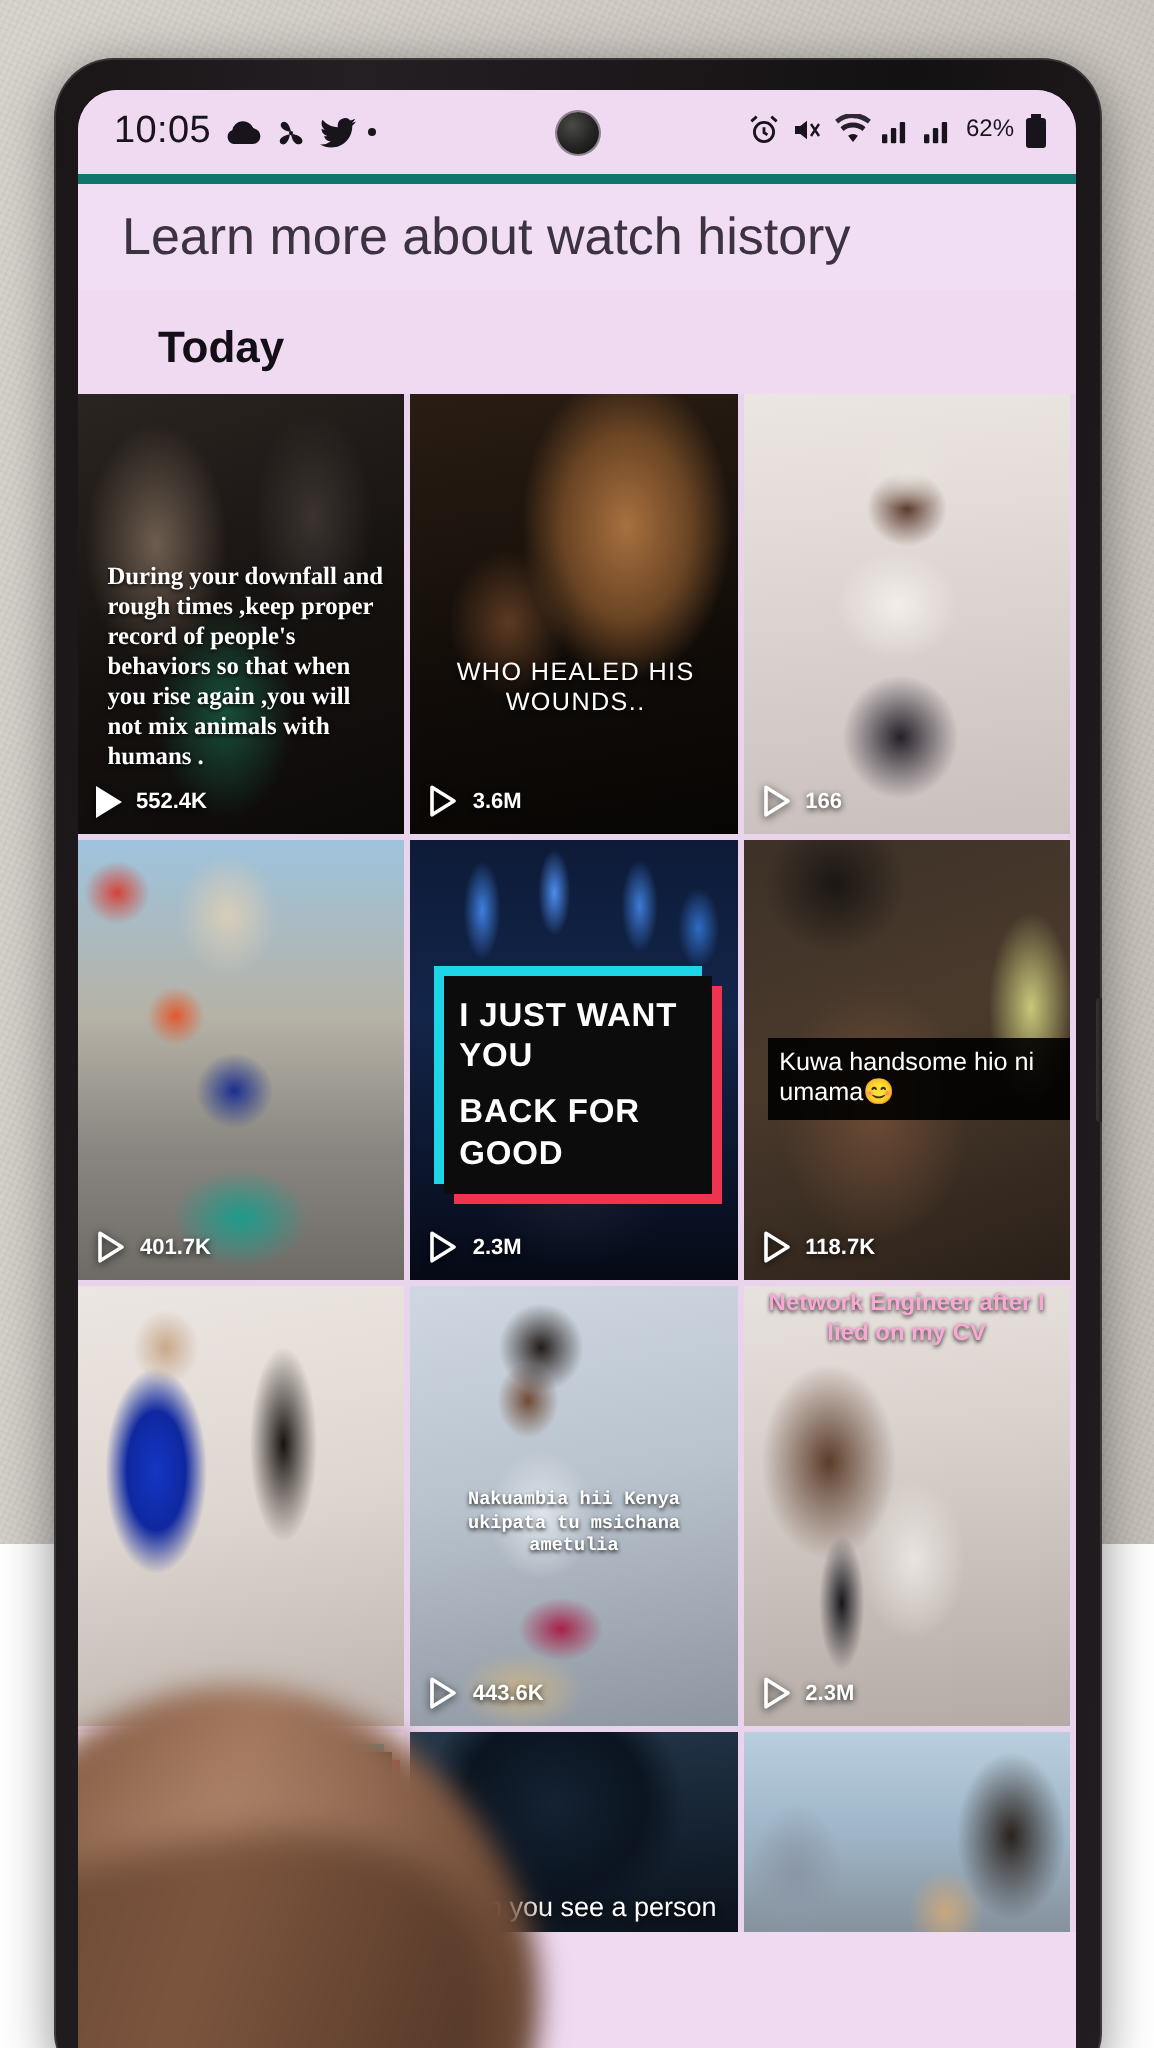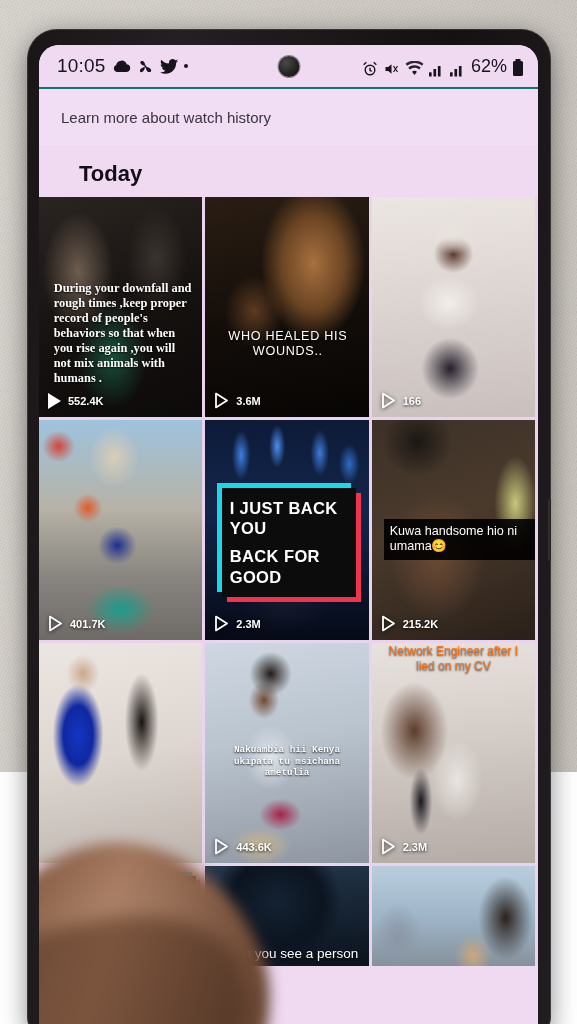--- a/index.html
+++ b/index.html
@@ -56,21 +56,21 @@
   
   #statusbar {
     position: relative;
     height: 42px;
     background: #efdaf2;
     display: flex; align-items: center;
     padding: 0 14px 0 18px;
     color: #19131c;
   }
   .sb-left { display: flex; align-items: center; gap: 6px; font-size: 19px; font-weight: 500; letter-spacing: .2px;}
-  .sb-right { display: flex; align-items: flex-end; gap: 5px; margin-left: auto; font-size: 18px; font-weight: 500;}
+  .sb-right { display: flex; align-items: flex-start; gap: 5px; margin-left: auto; font-size: 12px; font-weight: 500;}
   .sb-icon { display:inline-flex; align-items:center; justify-content:center; }
   #punch-hole {
     position: absolute;
     left: 50%; top: 11px; transform: translateX(-50%);
     width: 21px; height: 21px; border-radius: 50%;
     background: radial-gradient(circle at 36% 32%, #4a4a46 0%, #242423 55%, #0d0d0c 100%);
     box-shadow: 0 0 0 1px rgba(0,0,0,.4);
   }
   .dot-sep { width:4px; height:4px; border-radius:50%; background:#19131c; display:inline-block; }
 
@@ -90,24 +90,24 @@
   }
   #select-btn {
     font-size: 21px; color: #241d28; cursor: pointer;
     padding-left: 6px;
   }
 
   
   #learn-more {
     height: 58px;
     background: #f1ddf4;
-    border-top: 2px solid #0f766e;
+    border-top: 5px solid #0f766e;
     display: flex; align-items: center;
     padding: 0 22px;
-    font-size: 15px; color: #3b3340;
+    font-size: 26px; color: #3b3340;
     cursor: pointer;
   }
 
   
   #today-head {
     height: 52px;
     background: #efdaf2;
     display: flex; align-items: flex-end;
     padding: 0 40px 10px;
     font-size: 22px; font-weight: 700; color: #140f16;
@@ -182,22 +182,23 @@
   }
   .cap-box .l2 { margin-top: 8px; }
   .cap-thin {
     left: 8%; right: 8%; top: 46%;
     font-family: "Liberation Mono", monospace;
     font-size: 9.3px; text-align: center; font-weight: 700;
     text-shadow: 0 1px 2px rgba(0,0,0,.85);
   }
   .cap-top {
     left: 5%; right: 5%; top: 1px;
-    color: #f97316; font-size: 12px; text-align: center;
+    color: #f9a8d4; font-size: 12px; text-align: center;
     text-shadow: 0 1px 2px rgba(0,0,0,.8);
+    font-weight: bold;
   }
   .cap-emojibox {
     left: 52%; right: 4%; top: 10%;
     background: #111; padding: 6px 4px; text-align: center;
     font-size: 15px;
     box-shadow: -4px -4px 0 0 #1fc7e8, 4px 4px 0 0 #f0334f;
   }
   .cap-bottom {
     left: 4%; right: 4%; bottom: 4px;
     font-size: 13.5px; text-align: center;
@@ -401,21 +402,21 @@
 
         <div class="tile">
           <div class="art" style="background:
                radial-gradient(ellipse 8% 16% at 22% 16%, #3f7fe0 0%, rgba(0,0,0,0) 70%),
                radial-gradient(ellipse 7% 14% at 44% 12%, #4d8ef0 0%, rgba(0,0,0,0) 70%),
                radial-gradient(ellipse 8% 15% at 70% 15%, #3d7cd8 0%, rgba(0,0,0,0) 70%),
                radial-gradient(ellipse 9% 13% at 88% 20%, #2f6cc4 0%, rgba(0,0,0,0) 70%),
                radial-gradient(ellipse 40% 22% at 50% 80%, #171b2e 0%, rgba(0,0,0,0) 75%),
                linear-gradient(180deg,#0d1b38 0%,#13254a 40%,#060a16 100%);"></div>
           <div class="cap cap-box">
-            <div>I JUST BACK YOU</div>
+            <div>I JUST WANT YOU</div>
             <div class="l2">BACK FOR GOOD</div>
           </div>
           <div class="views">
             <span class="play-tri outline">
               <svg width="15" height="17" viewBox="0 0 15 17">
                   <path d="M2 1.6 13 8.5 2 15.4z" fill="none" stroke="#fff" stroke-width="1.8" stroke-linejoin="round"></path>
                 </svg>
             </span>
             <span>2.3M</span>
           </div>
@@ -427,21 +428,21 @@
                radial-gradient(ellipse 18% 30% at 88% 38%, #c8c87a 0%, rgba(0,0,0,0) 72%),
                radial-gradient(ellipse 40% 40% at 40% 62%, #6b4a35 0%, rgba(0,0,0,0) 74%),
                linear-gradient(160deg,#3d3127 0%,#4a3a2c 45%,#2a2019 100%);"></div>
           <div class="cap cap-band">Kuwa handsome hio ni umama😊</div>
           <div class="views">
             <span class="play-tri outline">
               <svg width="15" height="17" viewBox="0 0 15 17">
                   <path d="M2 1.6 13 8.5 2 15.4z" fill="none" stroke="#fff" stroke-width="1.8" stroke-linejoin="round"></path>
                 </svg>
             </span>
-            <span>215.2K</span>
+            <span>118.7K</span>
           </div>
         </div>
 
         <div class="tile">
           <div class="art" style="background:
                radial-gradient(ellipse 14% 12% at 27% 14%, #c9a98c 0%, rgba(0,0,0,0) 72%),
                radial-gradient(ellipse 20% 30% at 24% 42%, #1436c4 0%, #0f28a0 45%, rgba(0,0,0,0) 78%),
                radial-gradient(ellipse 14% 30% at 63% 36%, #17120f 0%, rgba(0,0,0,0) 74%),
                linear-gradient(170deg,#ece6e2 0%,#ded6d0 50%,#bdb4ae 100%);"></div>
         </div>

